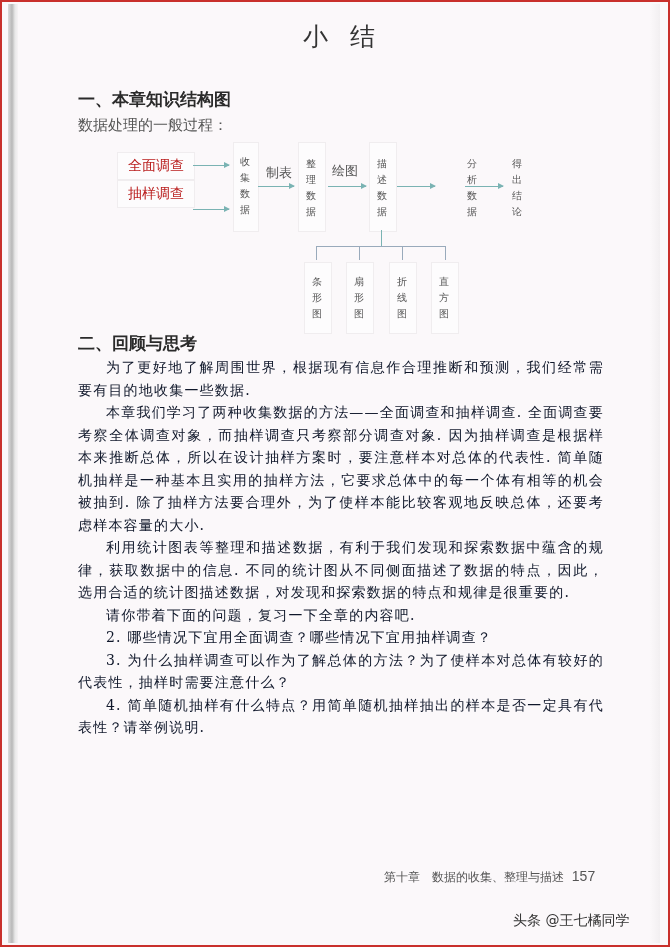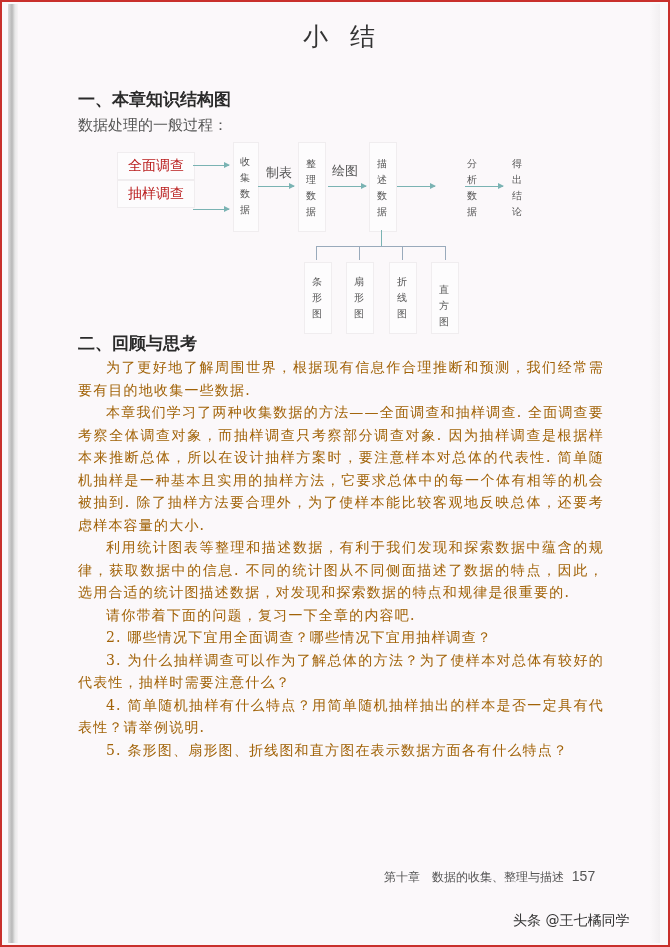--- a/index.html
+++ b/index.html
@@ -62,21 +62,21 @@
     content: ""; position: absolute; right: -1px; top: -3px;
     border-left: 6px solid #7ab3b3;
     border-top: 3.5px solid transparent;
     border-bottom: 3.5px solid transparent;
   }
   .vline { position: absolute; width: 1px; background: #9ab; }
   .hline { position: absolute; height: 1px; background: #9ab; }
   .label-small { position: absolute; font-size: 13px; color: #555; }
   .para {
     position: absolute; left: 78px; width: 526px;
-    font-size: 14px; color: #a16207;
+    font-size: 14px; color: #0f172a;
     line-height: 22.5px;
     letter-spacing: 1.2px;
     text-align: justify;
   }
   .para p { margin: 0; text-indent: 2em; }
   .footer {
     position: absolute; left: 384px; top: 868px;
     font-size: 12px; color: #555;
   }
   .footer .num { font-family: "Liberation Sans", sans-serif; font-size: 14px; margin-left: 4px; }
@@ -139,34 +139,33 @@
   <div class="vline" style="left:402px;top:246px;height:14px;"></div>
   <div class="vline" style="left:445px;top:246px;height:14px;"></div>
 
   <div class="box" style="left:304px;top:262px;width:26px;height:70px;"></div>
   <div class="vtext" style="left:309px;top:274px;">条形图</div>
   <div class="box" style="left:346px;top:262px;width:26px;height:70px;"></div>
   <div class="vtext" style="left:351px;top:274px;">扇形图</div>
   <div class="box" style="left:389px;top:262px;width:26px;height:70px;"></div>
   <div class="vtext" style="left:394px;top:274px;">折线图</div>
   <div class="box" style="left:431px;top:262px;width:26px;height:70px;"></div>
-  <div class="vtext" style="left:436px;top:274px;margin-top:8px;">直方图</div>
+  <div class="vtext" style="left:436px;top:274px;">直方图</div>
 </div>
 
 <div class="h2" style="top:332px;">二、回顾与思考</div>
 
 <div class="para" style="top:356px;">
   <p>为了更好地了解周围世界，根据现有信息作合理推断和预测，我们经常需要有目的地收集一些数据.</p>
   <p>本章我们学习了两种收集数据的方法——全面调查和抽样调查. 全面调查要考察全体调查对象，而抽样调查只考察部分调查对象. 因为抽样调查是根据样本来推断总体，所以在设计抽样方案时，要注意样本对总体的代表性. 简单随机抽样是一种基本且实用的抽样方法，它要求总体中的每一个体有相等的机会被抽到. 除了抽样方法要合理外，为了使样本能比较客观地反映总体，还要考虑样本容量的大小.</p>
   <p>利用统计图表等整理和描述数据，有利于我们发现和探索数据中蕴含的规律，获取数据中的信息. 不同的统计图从不同侧面描述了数据的特点，因此，选用合适的统计图描述数据，对发现和探索数据的特点和规律是很重要的.</p>
   <p>请你带着下面的问题，复习一下全章的内容吧.</p>
   <p>2. 哪些情况下宜用全面调查？哪些情况下宜用抽样调查？</p>
   <p>3. 为什么抽样调查可以作为了解总体的方法？为了使样本对总体有较好的代表性，抽样时需要注意什么？</p>
   <p>4. 简单随机抽样有什么特点？用简单随机抽样抽出的样本是否一定具有代表性？请举例说明.</p>
-  <p>5. 条形图、扇形图、折线图和直方图在表示数据方面各有什么特点？</p>
 </div>
 
 <div class="footer">
   <span>第十章　数据的收集、整理与描述</span>
   <span class="num">157</span>
 </div>
 
 <div class="watermark">头条 @王七橘同学</div>
 
 </body></html>

